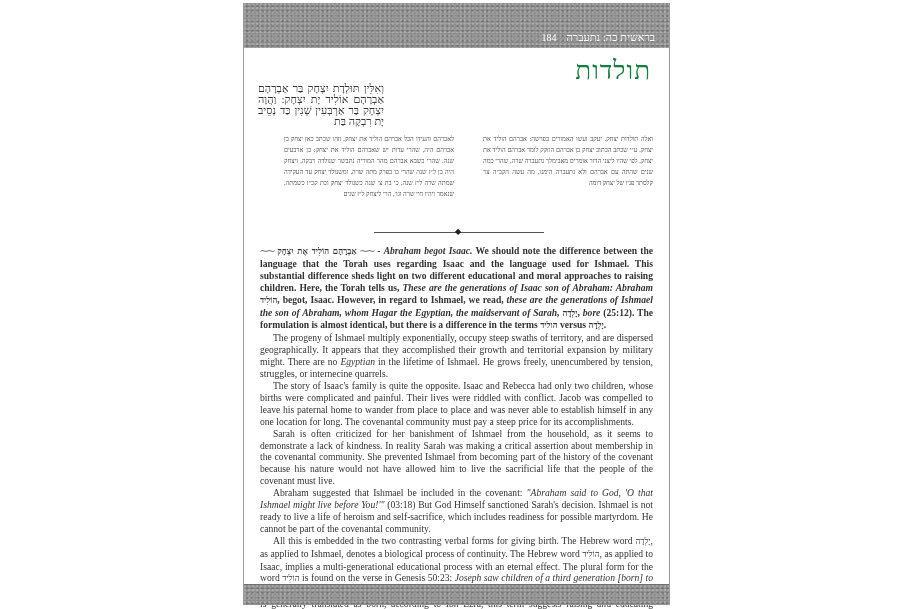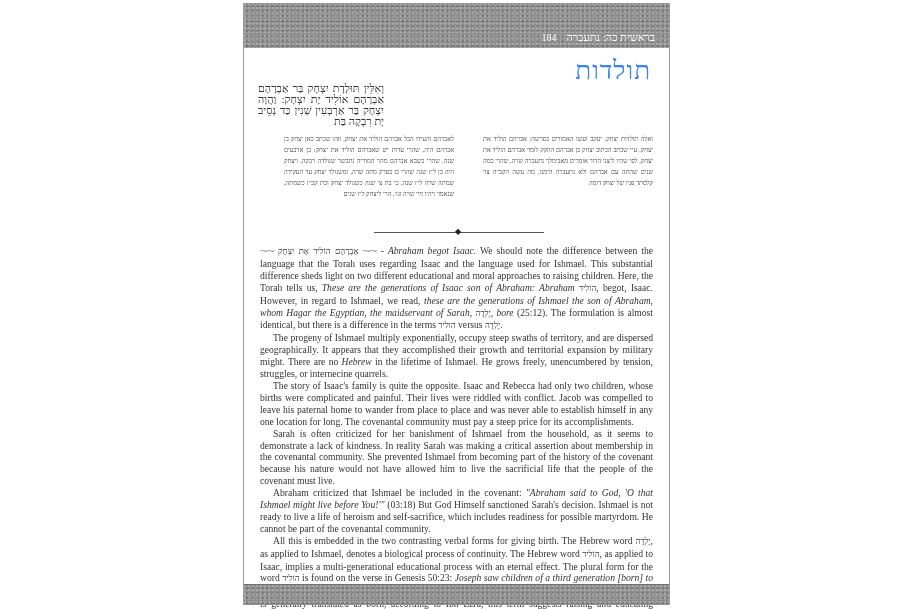--- a/index.html
+++ b/index.html
@@ -23,21 +23,21 @@
   }
   .band.top { top: 0; height: 45px; }
   .band.bottom { bottom: 0; height: 20px; border-top: 1px solid #6f6f6f; }
   .running-head {
     position: absolute; right: 14px; bottom: 5px; color: #ffffff;
     font-size: 11px; direction: rtl; display: flex; gap: 10px; align-items: baseline;
   }
   .running-head .pnum { direction: ltr; font-size: 10px; text-align: center; }
 
   .parsha-title {
-    position: absolute; right: 18px; top: 53px; font-size: 26px; color: #3b82f6;
+    position: absolute; right: 18px; top: 53px; font-size: 26px; color: #15803d;
     direction: rtl; letter-spacing: 1px;
   }
   .verse {
     position: absolute; right: 16px; top: 85px; width: 245px; direction: rtl; text-align: justify;
     font-size: 11.5px; line-height: 15px; color: #1a1a1a;
   }
   .targum {
     position: absolute; left: 14px; top: 80px; width: 126px; direction: rtl; text-align: justify;
     font-size: 11px; line-height: 11px; color: #333;
   }
@@ -53,21 +53,21 @@
   }
   .divider .line { position: absolute; top: 0; left: 0; right: 0; height: 1px; background: #555; }
   .divider .orn {
     position: absolute; left: 78px; top: -3px; width: 12px; height: 6px; color: #222; font-size: 8px; line-height: 6px; text-align: center;
   }
   .english {
     position: absolute; left: 16px; top: 242px; width: 393px;
     font-size: 9.6px; line-height: 11.9px; text-align: justify; color: #333;
   }
   .english p { margin: 0; text-indent: 13px; }
-  .english p.first { text-indent: 0; }
+  .english p.first { text-indent: 0; font-weight: bold; }
   .english .heb { font-family: "DejaVu Serif", serif; font-size: 8.5px; }
   .english .lemma-orn { color: #777; font-size: 8px; letter-spacing: -1px; }
   .english i { font-style: italic; }
 </style>
 </head>
 <body>
 
 <div class="page">
   <div class="band top">
     <div class="running-head">
@@ -88,21 +88,21 @@
     <div class="orn">◆</div>
   </div>
 
   <div class="english">
     <p class="first">
       <span class="lemma-orn">⁓⁓</span>
       <span class="heb" dir="rtl">אַבְרָהָם הוֹלִיד אֶת יִצְחָק</span>
       <span class="lemma-orn">⁓⁓</span>
       - <i>Abraham begot Isaac.</i><span> We should note the difference between the language that the Torah uses regarding Isaac and the language used for Ishmael. This substantial difference sheds light on two different educational and moral approaches to raising children. Here, the Torah tells us, </span><i>These are the generations of Isaac son of Abraham: Abraham</i> <span class="heb">הוֹלִיד</span><span>, begot, Isaac. However, in regard to Ishmael, we read, </span><i>these are the generations of Ishmael the son of Abraham, whom Hagar the Egyptian, the maidservant of Sarah,</i> <span class="heb">יָלְדָה</span><span>, </span><i>bore</i><span> (25:12). The formulation is almost identical, but there is a difference in the terms </span><span class="heb">הוליד</span><span> versus </span><span class="heb">יָלְדָה</span><span>.</span>
     </p>
-    <p><span>The progeny of Ishmael multiply exponentially, occupy steep swaths of territory, and are dispersed geographically. It appears that they accomplished their growth and territorial expansion by military might. There are no </span><i>Hebrew</i><span> in the lifetime of Ishmael. He grows freely, unencumbered by tension, struggles, or internecine quarrels.</span></p>
+    <p><span>The progeny of Ishmael multiply exponentially, occupy steep swaths of territory, and are dispersed geographically. It appears that they accomplished their growth and territorial expansion by military might. There are no </span><i>Egyptian</i><span> in the lifetime of Ishmael. He grows freely, unencumbered by tension, struggles, or internecine quarrels.</span></p>
     <p>The story of Isaac's family is quite the opposite. Isaac and Rebecca had only two children, whose births were complicated and painful. Their lives were riddled with conflict. Jacob was compelled to leave his paternal home to wander from place to place and was never able to establish himself in any one location for long. The covenantal community must pay a steep price for its accomplishments.</p>
     <p>Sarah is often criticized for her banishment of Ishmael from the household, as it seems to demonstrate a lack of kindness. In reality Sarah was making a critical assertion about membership in the covenantal community. She prevented Ishmael from becoming part of the history of the covenant because his nature would not have allowed him to live the sacrificial life that the people of the covenant must live.</p>
-    <p><span>Abraham criticized that Ishmael be included in the covenant: </span><i>"Abraham said to God, 'O that Ishmael might live before You!'"</i><span> (03:18) But God Himself sanctioned Sarah's decision. Ishmael is not ready to live a life of heroism and self-sacrifice, which includes readiness for possible martyrdom. He cannot be part of the covenantal community.</span></p>
+    <p><span>Abraham suggested that Ishmael be included in the covenant: </span><i>"Abraham said to God, 'O that Ishmael might live before You!'"</i><span> (03:18) But God Himself sanctioned Sarah's decision. Ishmael is not ready to live a life of heroism and self-sacrifice, which includes readiness for possible martyrdom. He cannot be part of the covenantal community.</span></p>
     <p><span>All this is embedded in the two contrasting verbal forms for giving birth. The Hebrew word </span><span class="heb">יָלְדָה</span><span>, as applied to Ishmael, denotes a biological process of continuity. The Hebrew word </span><span class="heb">הוֹלִיד</span><span>, as applied to Isaac, implies a multi-generational educational process with an eternal effect. The plural form for the word </span><span class="heb">הוֹלִיד</span><span> is found on the verse in Genesis 50:23: </span><i>Joseph saw children of a third generation [born] to Ephraim; also the sons of Machir the son of Manasseh</i> <span class="heb">יֻלְּדוּ</span><span>, </span><i>were born, on Joseph's knees.</i><span> While </span><span class="heb">יֻלְּדוּ</span><span> is generally translated as born, according to Ibn Ezra, this term suggests raising and educating children.</span></p>
   </div>
 
   <div class="band bottom"></div>
 </div>
 
 </body></html>

